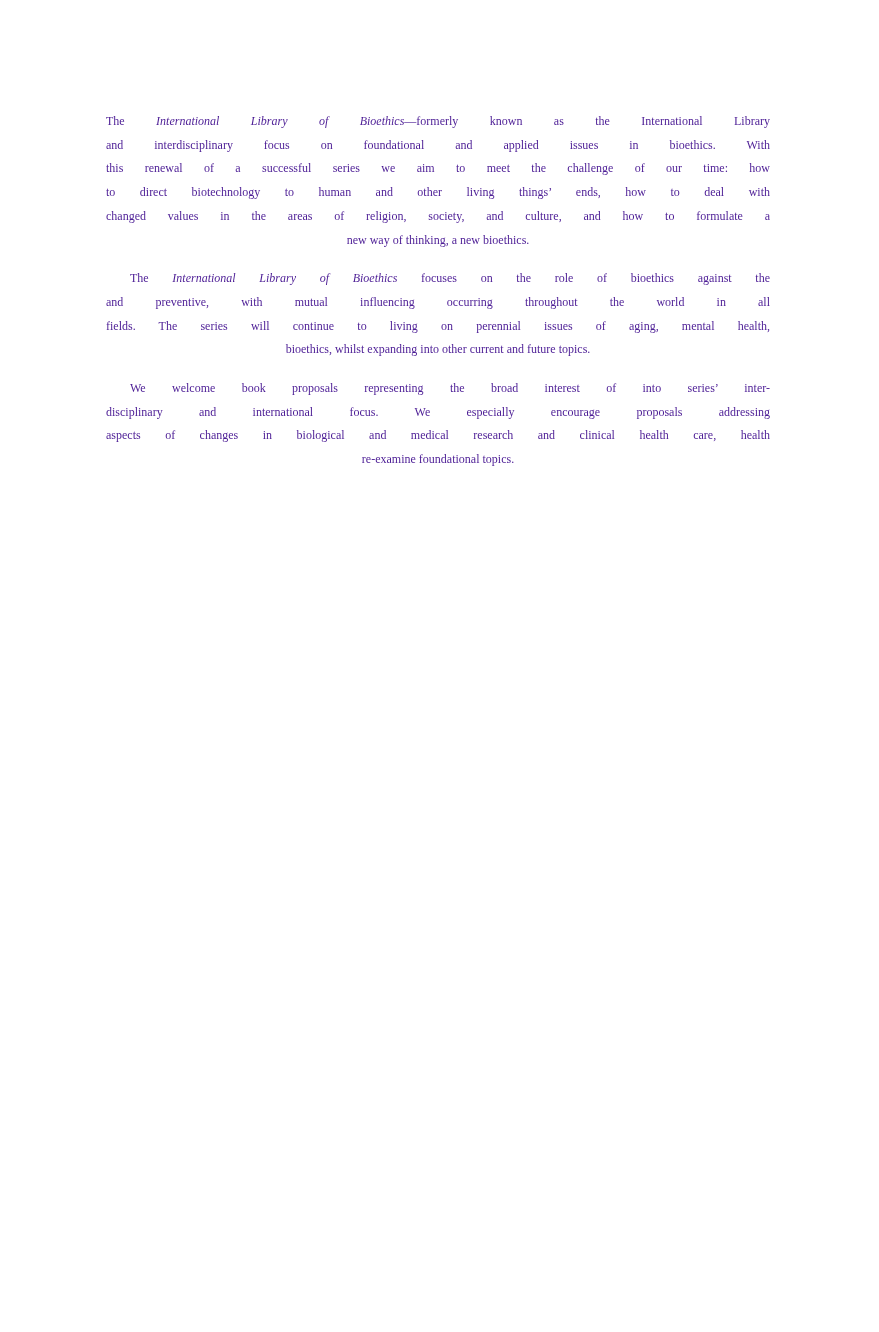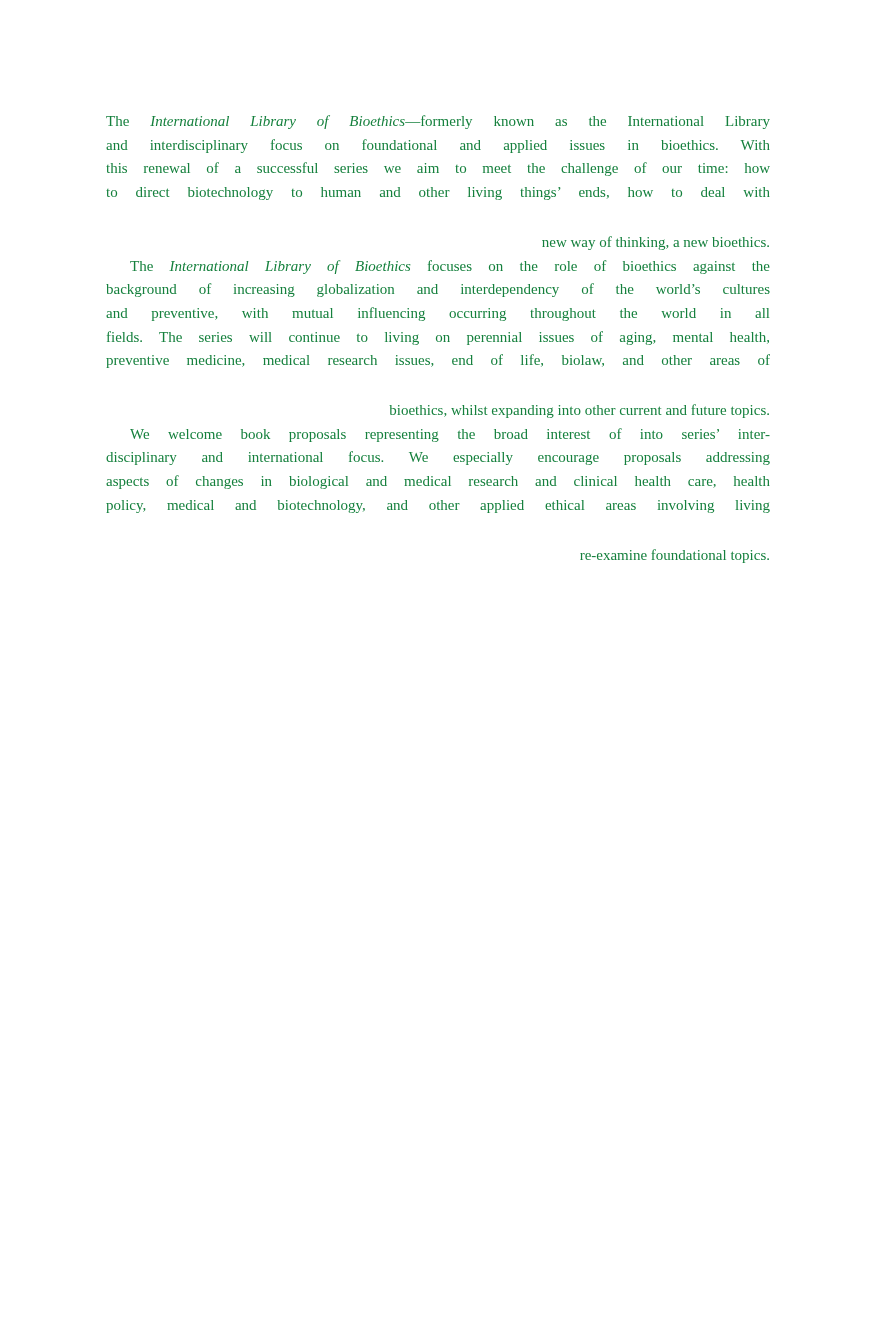--- a/index.html
+++ b/index.html
@@ -14,56 +14,54 @@
     width: 879px;
     height: 1332px;
     background: #ffffff;
     overflow: hidden;
   }
   .text-block {
     position: absolute;
     left: 106px;
     top: 110px;
     width: 664px;
-    font-size: 15px;
+    font-size: 12px;
     line-height: 23.7px;
-    color: #15803d;
+    color: #4c1d95;
   }
   .paragraph { margin: 0; padding: 0; }
   .line { margin: 0; padding: 0; }
   .line.just {
     text-align: justify;
     text-align-last: justify;
     -moz-text-align-last: justify;
   }
-  .line.last { text-align: right; margin-top: 26px; }
-  .line.indent { text-indent: 24px; }
+  .line.last { text-align: center; }
+  .line.indent { text-indent: 24px; margin-top: 15px; }
   .italic { font-style: italic; }
 </style>
 </head>
 <body>
 
 <div class="page">
   <div class="text-block">
       <div class="paragraph">
         <div class="line just">The <span class="italic">International Library of Bioethics</span>—formerly known as the International Library</div>
         <div class="line just">and interdisciplinary focus on foundational and applied issues in bioethics. With</div>
         <div class="line just">this renewal of a successful series we aim to meet the challenge of our time: how</div>
         <div class="line just">to direct biotechnology to human and other living things’ ends, how to deal with</div>
+        <div class="line just">changed values in the areas of religion, society, and culture, and how to formulate a</div>
         <div class="line last">new way of thinking, a new bioethics.</div>
       </div>
       <div class="paragraph">
         <div class="line just indent">The <span class="italic">International Library of Bioethics</span> focuses on the role of bioethics against the</div>
-        <div class="line just">background of increasing globalization and interdependency of the world’s cultures</div>
         <div class="line just">and preventive, with mutual influencing occurring throughout the world in all</div>
         <div class="line just">fields. The series will continue to living on perennial issues of aging, mental health,</div>
-        <div class="line just">preventive medicine, medical research issues, end of life, biolaw, and other areas of</div>
         <div class="line last">bioethics, whilst expanding into other current and future topics.</div>
       </div>
       <div class="paragraph">
         <div class="line just indent">We welcome book proposals representing the broad interest of into series’ inter-</div>
         <div class="line just">disciplinary and international focus. We especially encourage proposals addressing</div>
         <div class="line just">aspects of changes in biological and medical research and clinical health care, health</div>
-        <div class="line just">policy, medical and biotechnology, and other applied ethical areas involving living</div>
         <div class="line last">re-examine foundational topics.</div>
       </div>
     </div>
 </div>
 
 </body></html>

